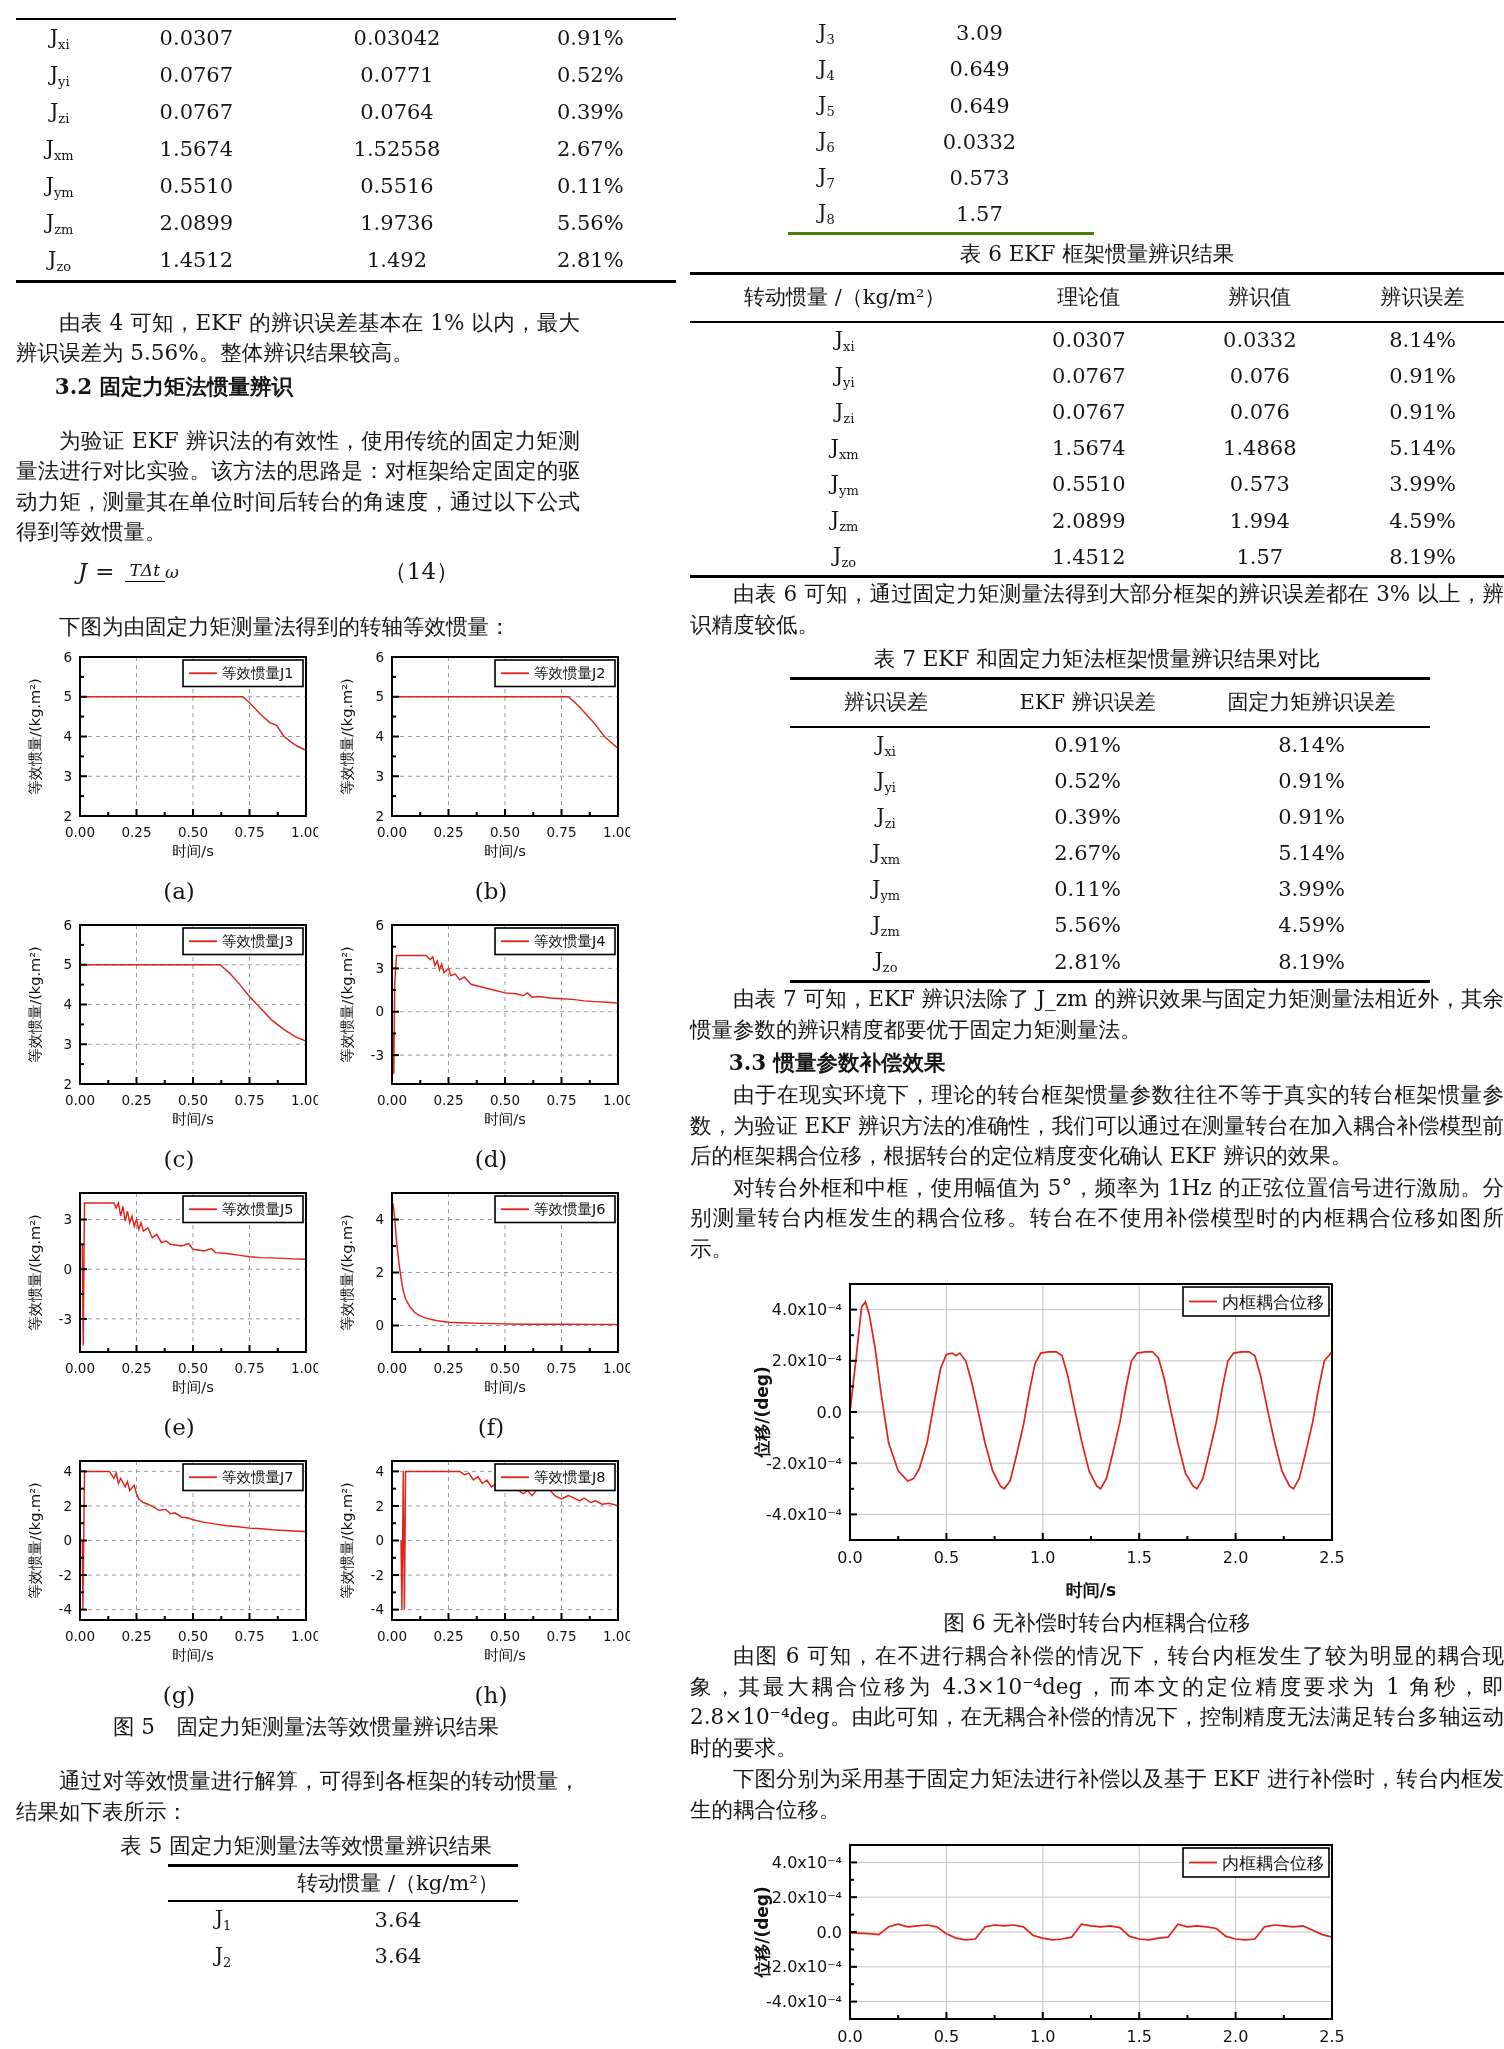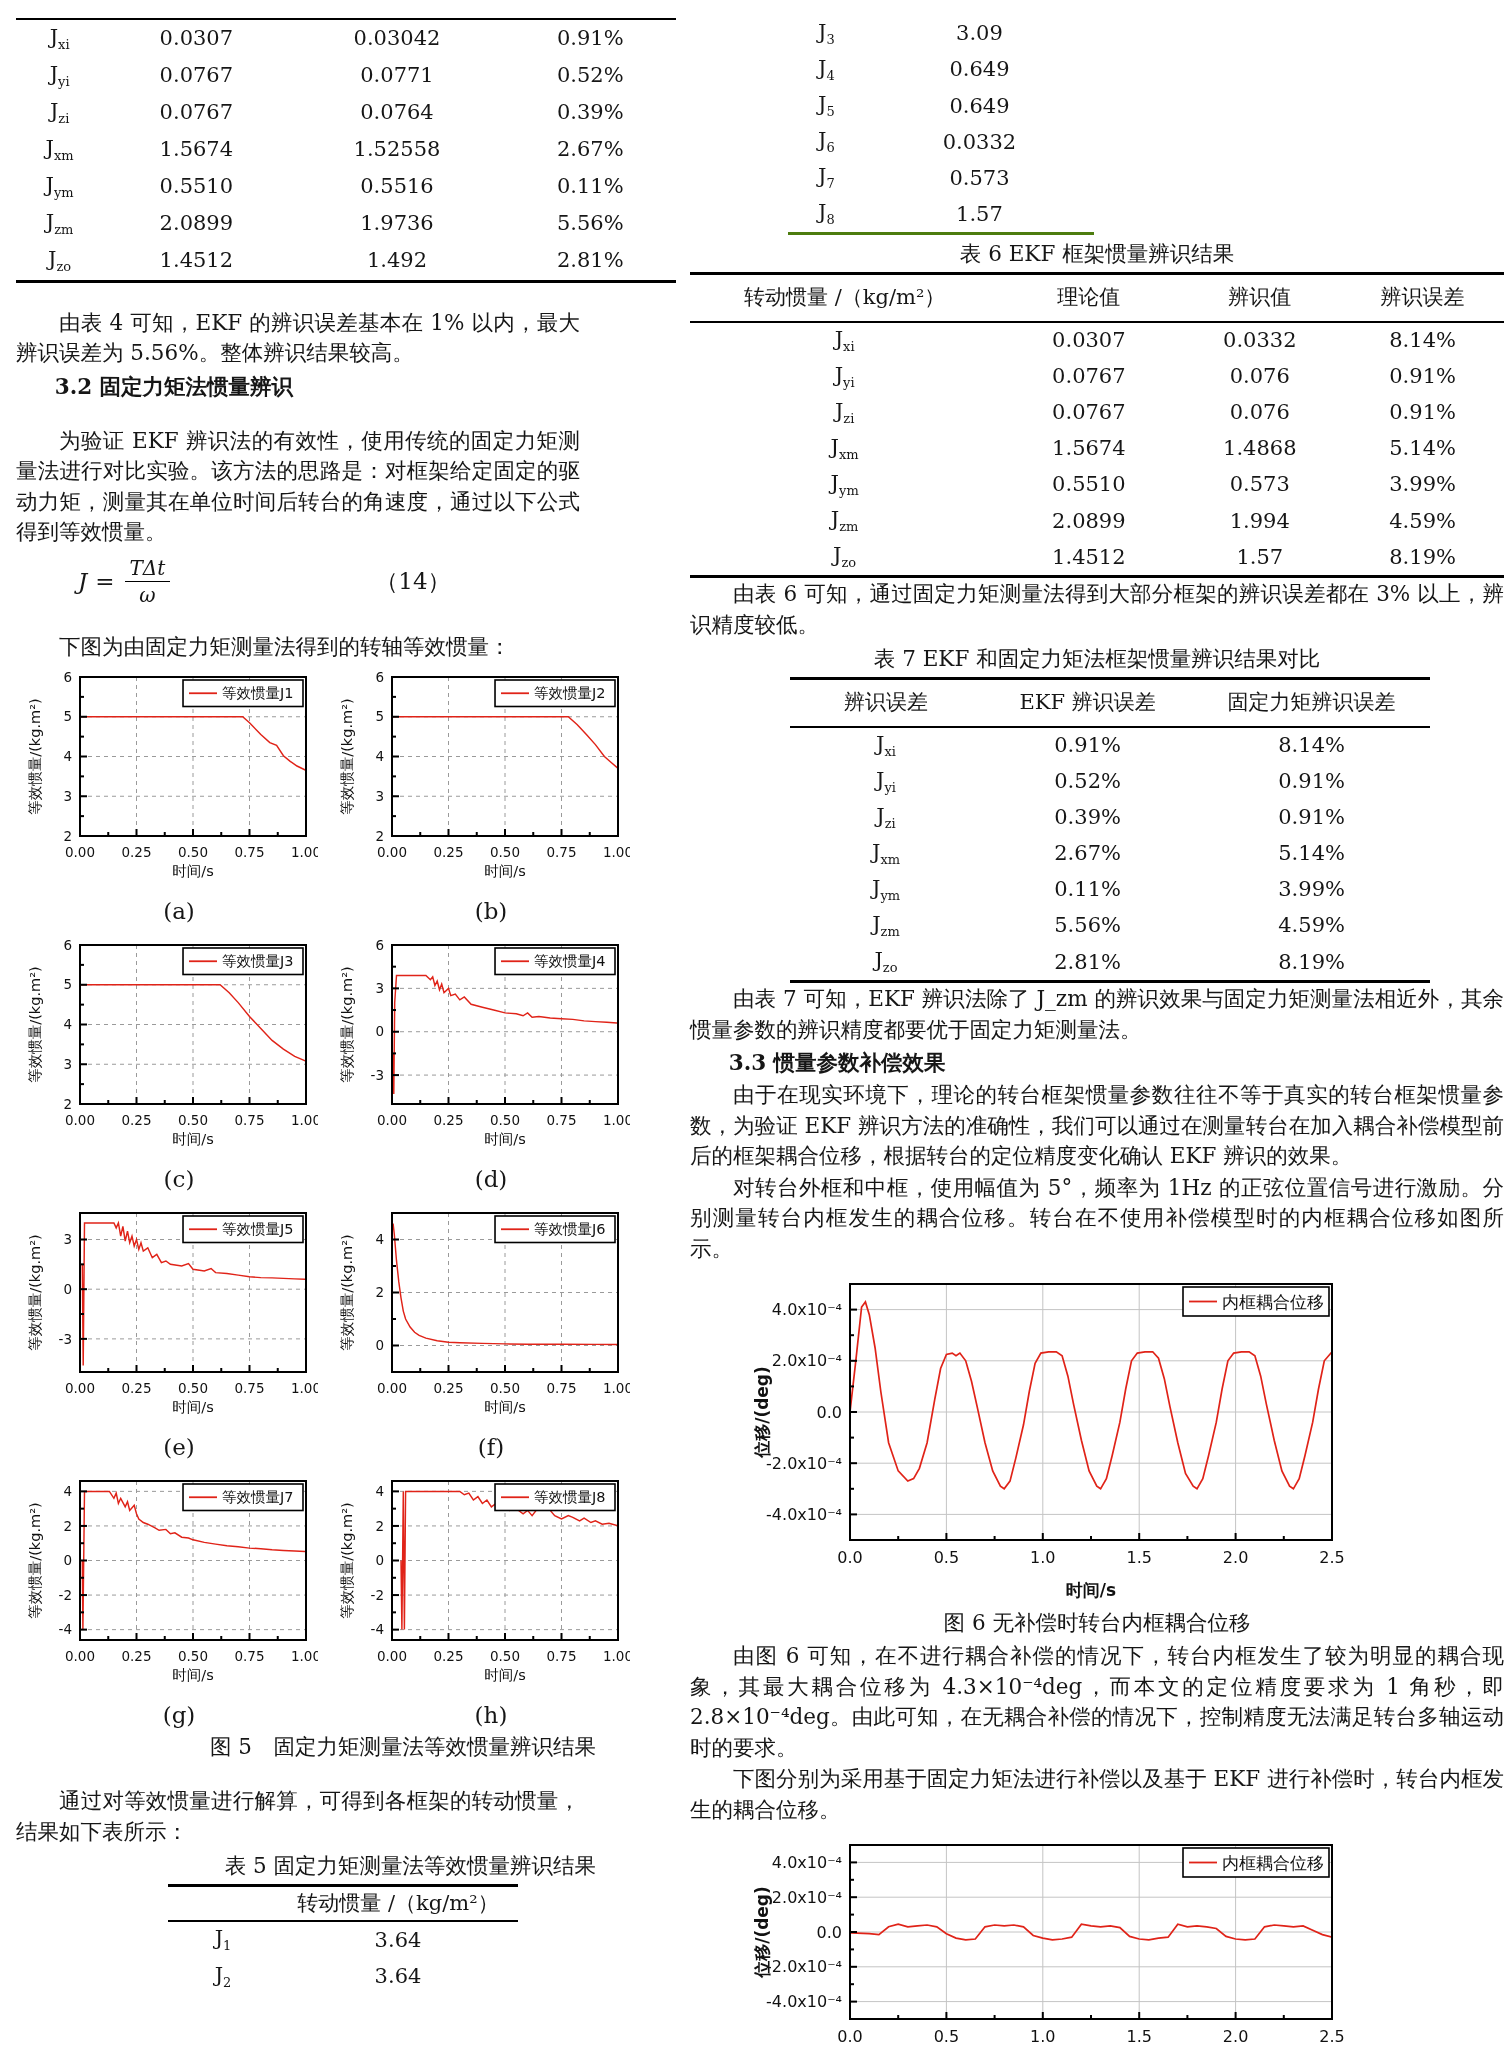--- a/index.html
+++ b/index.html
@@ -6,35 +6,35 @@
   html,body{background:#fff;}
   body{width:1504px;height:2049px;overflow:hidden;position:relative;
        font-family:"DejaVu Serif","Liberation Serif",serif;color:#161616;}
   .col{position:absolute;top:10px;}
   .col-left{left:16px;width:664px;}
   .col-right{left:690px;width:814px;}
   p{font-size:21.5px;line-height:1.42;text-align:justify;text-indent:2em;margin:1px 0;}
   .col-left p{width:564px;margin-top:25px;}
   .hsec{font-size:21.5px;font-weight:bold;text-indent:1.8em;margin:3px 0;}
   .caption{text-align:center;font-size:21.5px;margin:4px 0;}
-  .col-left .caption{width:580px;text-align:right;}
+  .col-left .caption{width:580px;}
   table{border-collapse:collapse;text-align:center;font-size:21px;}
   td,th{padding:3px 6px;font-weight:normal;line-height:1.3;}
   sub{font-size:13px;}
   .t4{width:660px;border-top:2px solid #000;border-bottom:3px solid #000;margin-top:8px;}
   .t4 td{padding:3.5px 6px;}
   .t5l{width:350px;margin-left:152px;border-top:3px solid #000;}
   .t5l th{border-bottom:2px solid #000;font-size:21px;}
   .t5r{width:306px;margin-left:98px;border-bottom:3px solid #4d7c0f;margin-top:6px;}
   .t67{border-top:3px solid #000;border-bottom:3px solid #000;margin-top:4px;}
   .t67 th{border-bottom:2.5px solid #000;padding:9px 6px;}
   .t6{width:100%;}
   .t7{width:640px;margin-left:100px;}
   .eq{display:flex;align-items:center;font-size:23px;margin:8px 0 6px 62px;font-style:italic;width:500px;}
-  .frac{display:inline-flex;flex-direction:column;align-items:center;margin-left:10px;font-size:20px;}
+  .frac{display:inline-flex;flex-direction:row;align-items:center;margin-left:10px;font-size:17px;}
   .frac .fnum{padding:0 5px 1px 5px;border-bottom:1.6px solid #000;}
   .frac .fden{padding-top:1px;}
   .eqno{margin-left:205px;font-style:normal;}
   .charts{display:grid;grid-template-columns:306px 306px;column-gap:6px;row-gap:12px;margin:6px 0 0 10px;}
   .ccell{text-align:center;}
   .ccap{font-size:23px;margin-top:14px;}
   .chart-lg-wrap{margin:8px 0 0 58px;}
   .chart-lgs-wrap{margin:10px 0 0 58px;}
   svg{display:block;}
 </style>

